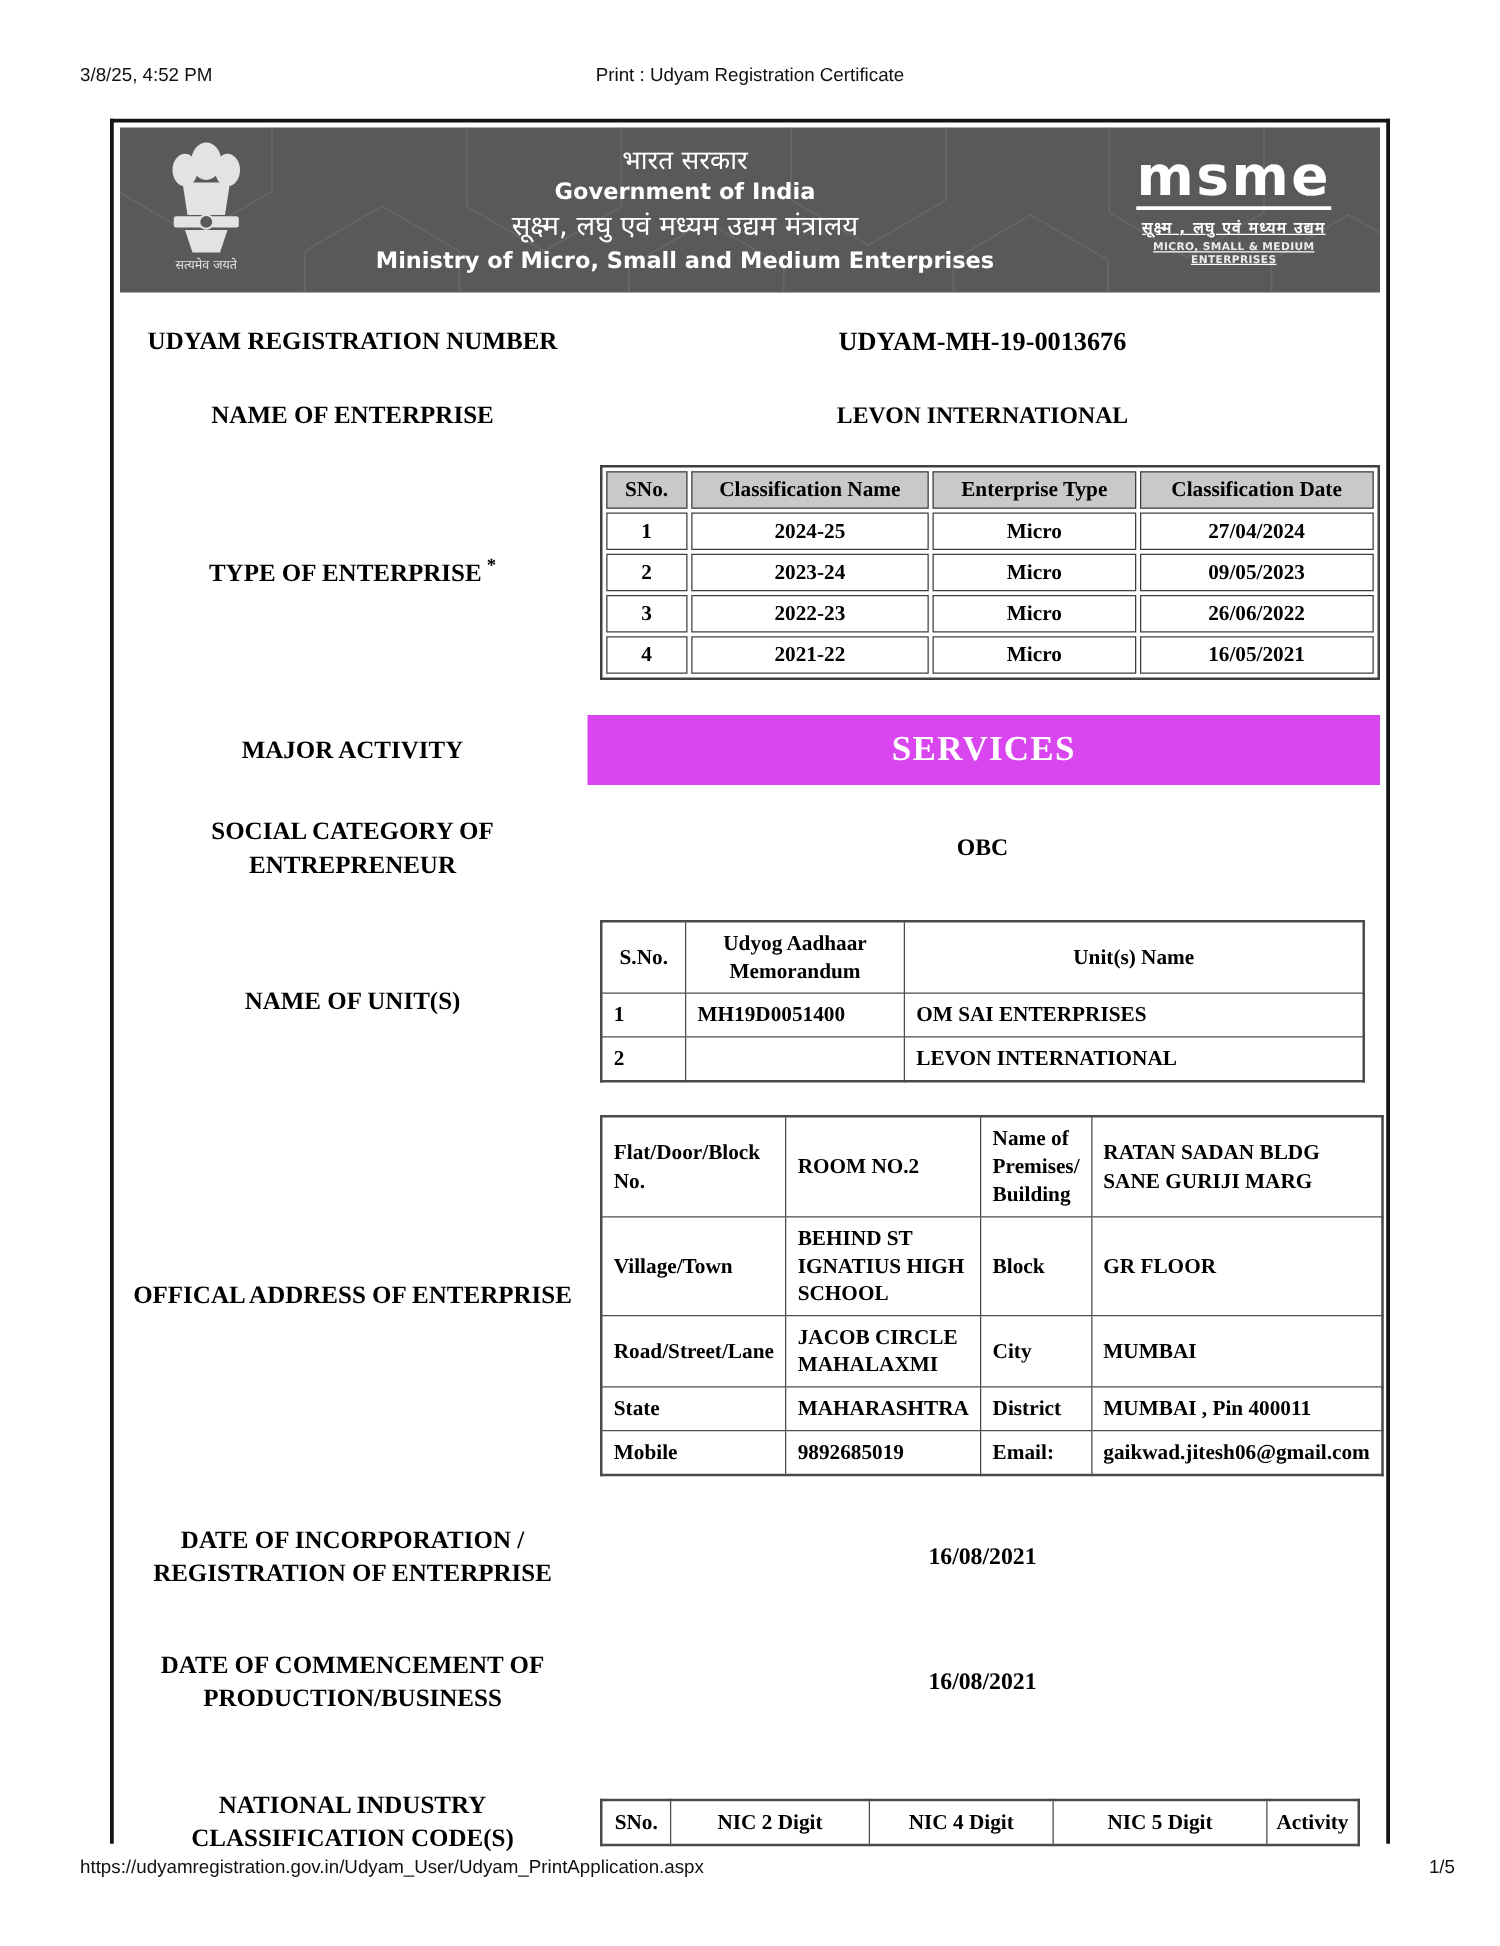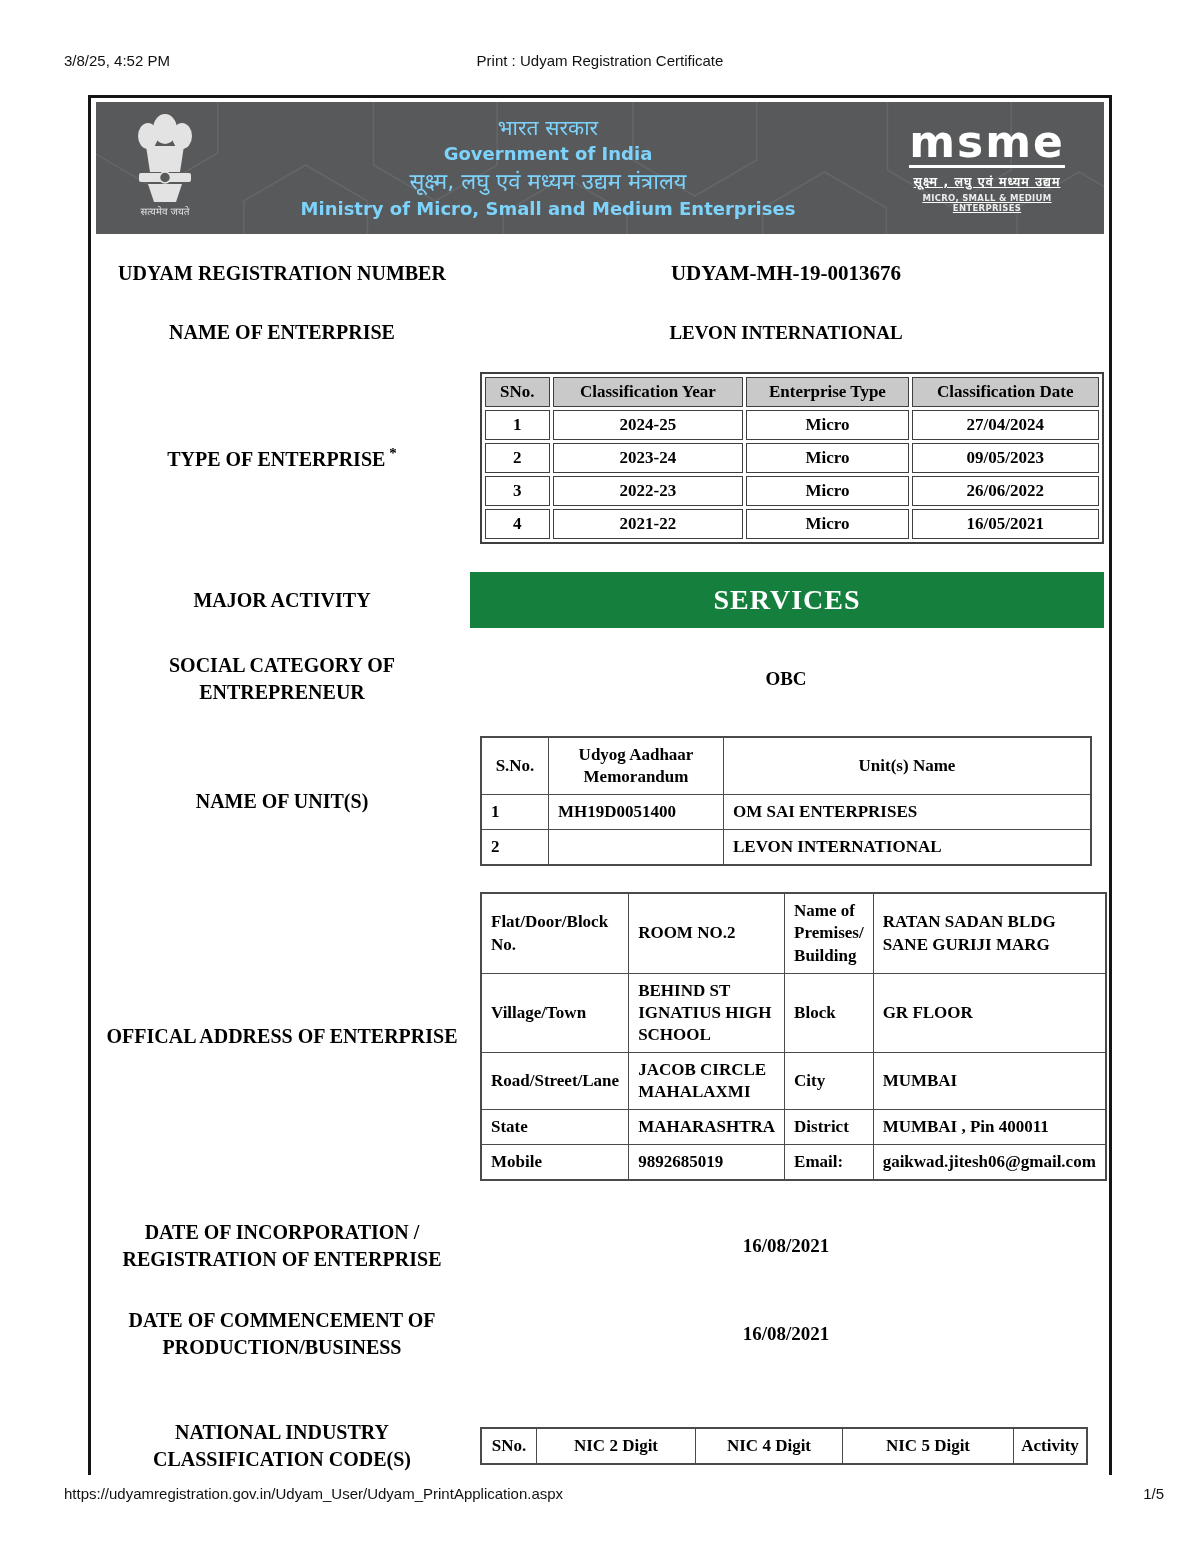--- a/index.html
+++ b/index.html
@@ -17,21 +17,21 @@
   .pf .pg{position:absolute;right:36px;top:0;}
 
   
   .cert{position:absolute;left:88px;top:95px;width:1024px;height:1380px;box-sizing:border-box;
         border:3px solid #141414;border-bottom:none;padding:4px 5px 0 5px;background:#fff;}
 
   
   .banner{position:relative;height:132px;background:#58595b;display:flex;align-items:center;overflow:hidden;}
   .hexes{position:absolute;inset:0;width:100%;height:100%;}
   .emblem{position:relative;margin-left:30px;flex:0 0 auto;}
-  .banner-center{position:relative;flex:1;text-align:center;color:#7dd3fc;line-height:1.25;}
+  .banner-center{position:relative;flex:1;text-align:center;color:#ffffff;line-height:1.25;}
   .b-hi1{font-family:"DejaVu Sans","Liberation Sans",sans-serif;font-size:21px;}
   .b-en1{font-family:"DejaVu Sans","Liberation Sans",sans-serif;font-size:18px;font-weight:bold;margin-top:2px;}
   .b-hi2{font-family:"DejaVu Sans","Liberation Sans",sans-serif;font-size:22px;margin-top:2px;}
   .b-en2{font-family:"DejaVu Sans","Liberation Sans",sans-serif;font-size:18px;font-weight:bold;margin-top:3px;}
   .msme{position:relative;flex:0 0 190px;margin-right:22px;text-align:center;color:#fff;text-decoration:underline;}
   .msme-word{display:inline-block;font-family:"DejaVu Sans","Liberation Sans",sans-serif;font-weight:900;
              font-size:44px;line-height:0.85;letter-spacing:2px;border-bottom:3px solid #fff;padding-bottom:5px;}
   .msme-hi{font-family:"DejaVu Sans","Liberation Sans",sans-serif;font-size:12.5px;font-weight:bold;margin-top:5px;letter-spacing:1px;}
   .msme-en{font-family:"DejaVu Sans","Liberation Sans",sans-serif;font-size:8.5px;font-weight:bold;margin-top:3px;letter-spacing:0.3px;color:#ececec;}
 
@@ -43,21 +43,21 @@
   .val{flex:1;text-align:center;font-weight:bold;font-size:20px;}
 
   .mt-urn{margin-top:26px;}
   .mt-name{margin-top:32px;}
   .mt-type{margin-top:26px;}
   .mt-act{margin-top:28px;}
   .mt-soc{margin-top:24px;}
   .mt-units{margin-top:30px;}
   .mt-addr{margin-top:26px;}
   .mt-d1{margin-top:38px;}
-  .mt-d2{margin-top:34px;}
+  .mt-d2{margin-top:46px;}
   .mt-nic{margin-top:58px;}
 
   
   table.cls{border-collapse:separate;border-spacing:3px;border:2px solid #3f3f3f;background:#fff;
             margin-left:12px;font-size:17px;font-weight:bold;}
   table.cls th,table.cls td{border:1px solid #3f3f3f;text-align:center;padding:4px 10px;}
   table.cls th{background:#c9c9c9;}
   .c-sno{width:44px;} .c-year{width:182px;} .c-type{width:152px;} .c-date{width:178px;}
 
   
@@ -66,21 +66,21 @@
   table.grid th,table.grid td{border:1px solid #4a4a4a;padding:6px 9px;line-height:1.3;}
   table.units th{text-align:center;}
   table.units td{text-align:left;}
   .u-sno{width:48px;} .u-uam{width:156px;}
   table.addr td{text-align:left;}
   .a-l1{width:132px;} .a-v1{width:148px;} .a-l2{width:82px;}
   table.nic{width:608px;}
   table.nic th{text-align:center;padding:6px 4px;}
   .n-sno{width:46px;} .n-2{width:150px;} .n-4{width:138px;} .n-act{width:64px;}
 
-  .services{margin-left:2px;background:#15803d;color:#fff;text-align:center;
+  .services{margin-left:2px;background:#d946ef;color:#fff;text-align:center;
             font-size:28px;font-weight:bold;padding:12px 0;letter-spacing:1px;}
   .soc-val,.date-val{font-size:19px;}
   .urn-val{font-size:21px;}
   .name-val{font-size:19px;}
   sup.ast{font-size:15px;vertical-align:super;margin-left:4px;}
 </style>
 </head>
 <body>
 
 <div class="page">
@@ -143,21 +143,21 @@
       <div class="val name-val">LEVON INTERNATIONAL</div>
     </div>
 
     <div class="row mt-type">
       <div class="lbl"><span>TYPE OF ENTERPRISE</span><sup class="ast">*</sup></div>
       <div class="val">
         <table class="cls">
           <tbody>
               <tr>
             <th class="c-sno">SNo.</th>
-            <th class="c-year">Classification Year</th>
+            <th class="c-year">Classification Name</th>
             <th class="c-type">Enterprise Type</th>
             <th class="c-date">Classification Date</th>
           </tr>
           <tr>
             <td>1</td>
             <td>2024-25</td>
             <td>Micro</td>
             <td>27/04/2024</td>
           </tr>
           <tr>

